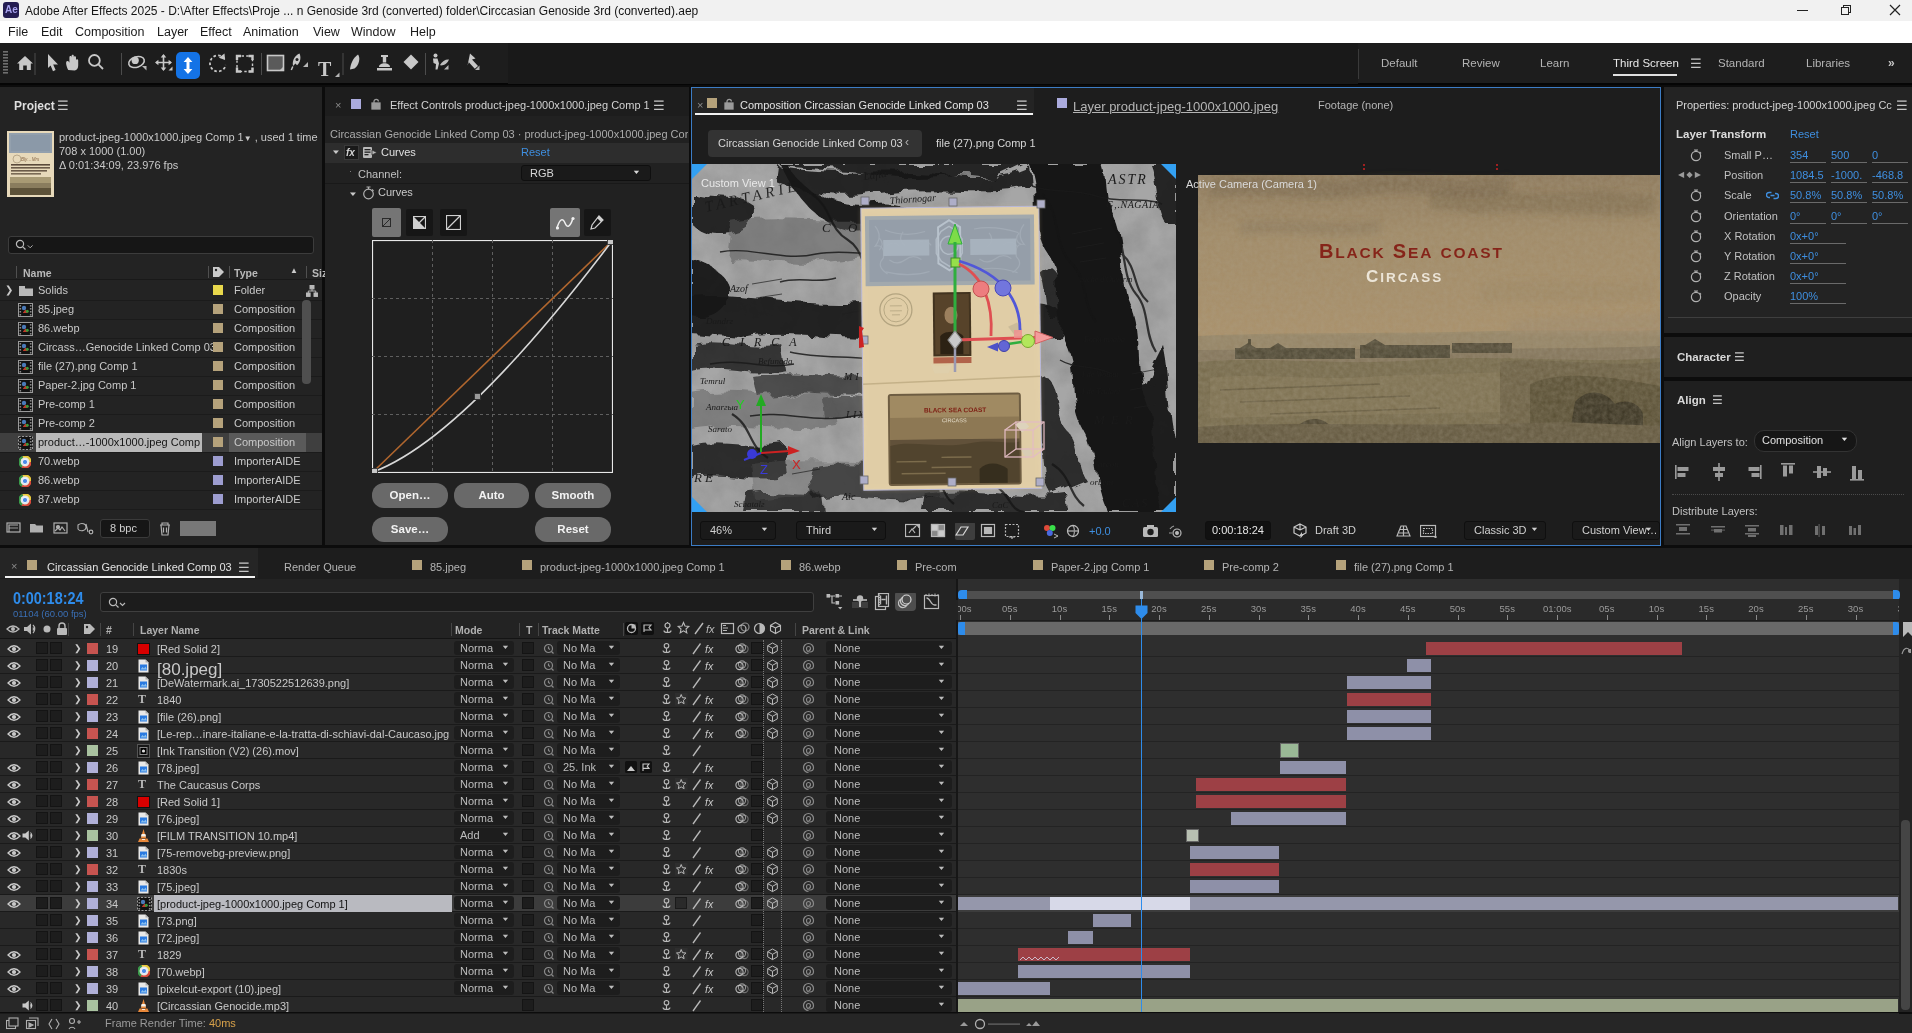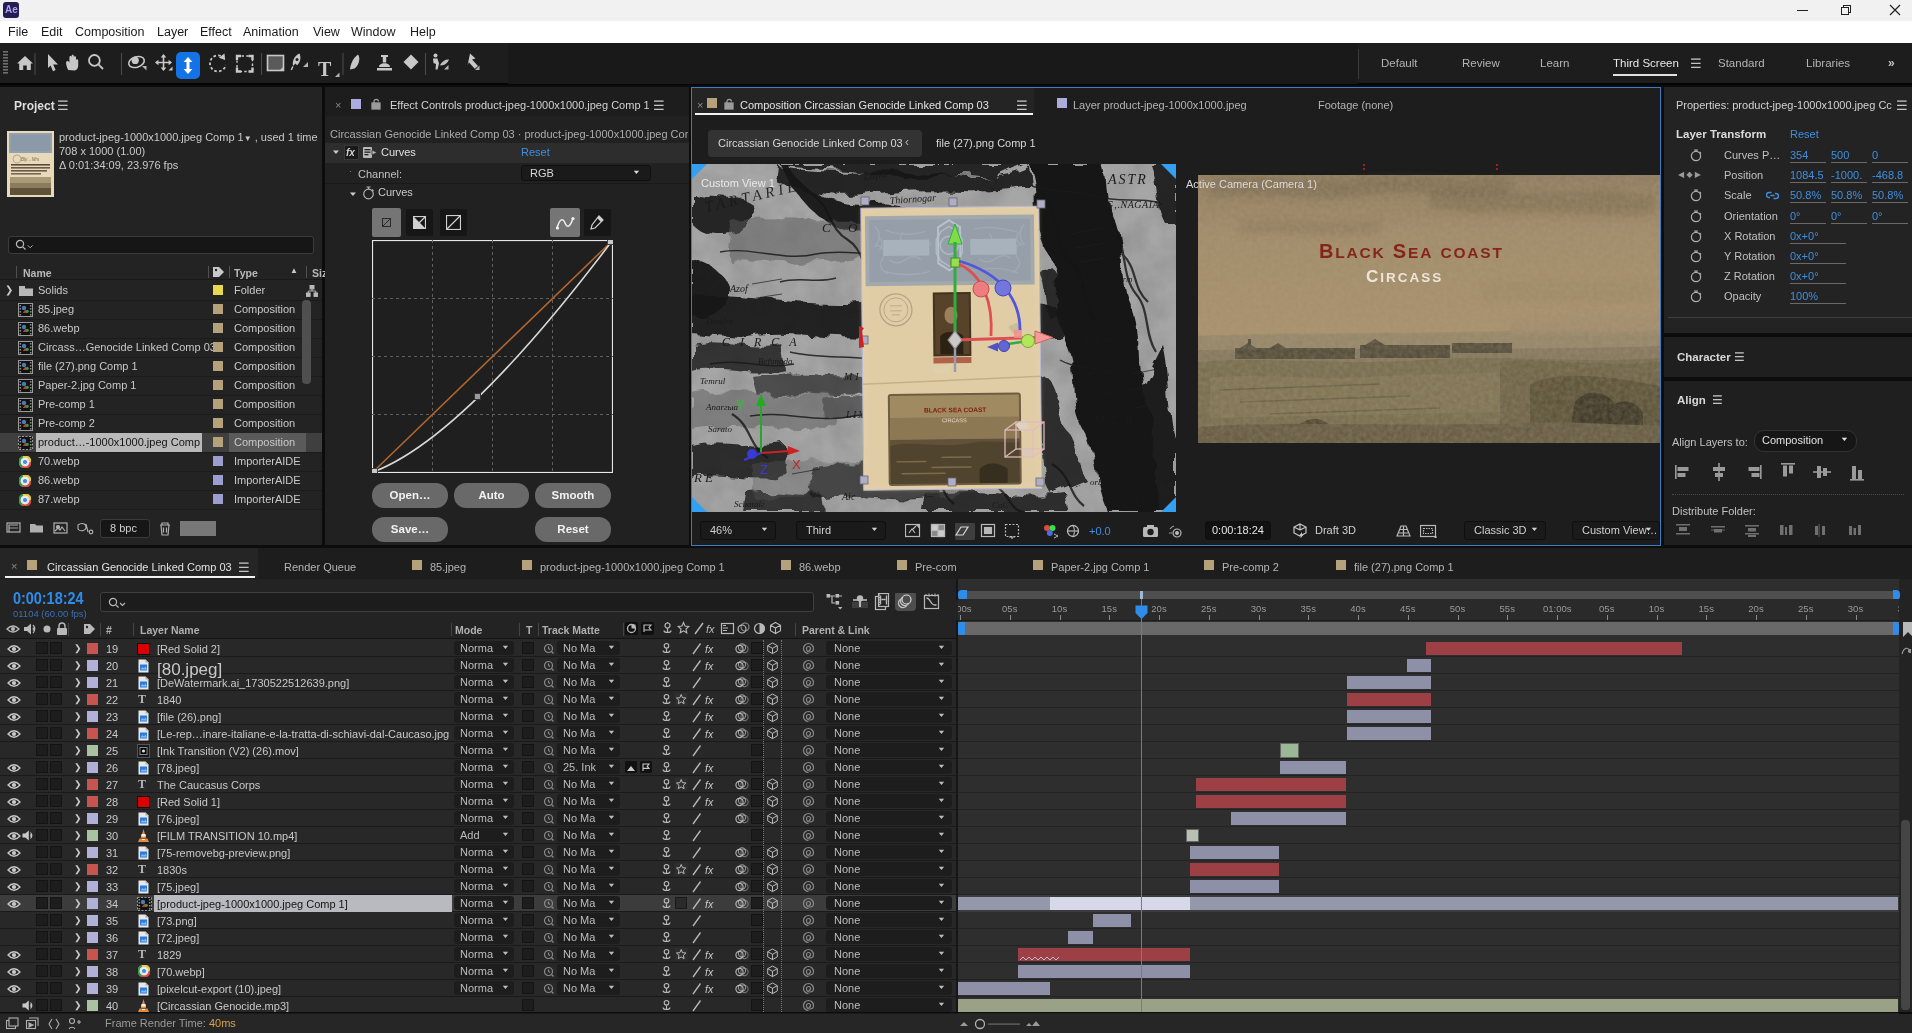--- a/index.html
+++ b/index.html
@@ -14,20 +14,21 @@
 .lavsq{position:absolute;width:10px;height:10px;background:#ababdd;}
 .ddrow{position:absolute;background:#1d1d1d;border-radius:3px;color:#bdbdbd;font-size:11px;}
 .sep{position:absolute;background:#151515;}
 .underl{position:absolute;height:2px;background:#f2f2f2;}
 </style></head><body>
 <div id="app">
 
 <div class="abs" style="left:0;top:0;width:1912px;height:21px;background:#f1f1f1;"></div>
 <div class="abs" style="left:3px;top:2px;width:16px;height:16px;background:#241d52;border-radius:3px;"></div>
 <div class="tx" style="left:5px;top:4px;font-size:10px;font-weight:bold;color:#a9a4f0;">Ae</div>
+<div class="tx" style="left:25px;top:4px;font-size:12px;color:#151515;">Adobe After Effects 2025 - D:\After Effects\Proje ... n Genoside 3rd (converted) folder\Circcasian Genoside 3rd (converted).aep</div>
 <div class="abs" style="left:1797px;top:10px;width:11px;height:1px;background:#222;"></div>
 <div class="abs" style="left:1843px;top:5px;width:8px;height:8px;border:1px solid #222;"></div>
 <div class="abs" style="left:1841px;top:7px;width:8px;height:8px;border:1px solid #222;background:#f1f1f1;"></div>
 <svg class="abs" style="left:1889px;top:4px;" width="12" height="12">
       <path d="M1,1 L11,11 M11,1 L1,11" stroke="#222" stroke-width="1.2"></path>
     </svg>
 <div class="abs" style="left:0;top:21px;width:1912px;height:22px;background:#ffffff;"></div>
 <div class="tx" style="left:8px;top:25px;font-size:12.5px;color:#1a1a1a;">File</div>
 <div class="tx" style="left:41px;top:25px;font-size:12.5px;color:#1a1a1a;">Edit</div>
 <div class="tx" style="left:75px;top:25px;font-size:12.5px;color:#1a1a1a;">Composition</div>
@@ -481,21 +482,21 @@
 <div class="tx" style="left:697px;top:99px;font-size:11px;color:#8a8a8a;">×</div>
 <div class="tansq" style="left:707px;top:98px;"></div>
 <svg class="abs" style="left:724px;top:98px;" width="10" height="12" stroke="#9a9a9a" fill="none" stroke-width="1.3">
       <rect x="1" y="5" width="8" height="6" fill="#9a9a9a"></rect>
       <path d="M3,5 l0,-1.5 a2.2,2.2 0 0 1 4.4,0"></path>
     </svg>
 <div class="tx" style="left:740px;top:99px;font-size:11px;color:#e2e2e2;">Composition Circassian Genocide Linked Comp 03</div>
 <div class="tx" style="left:1016px;top:98px;font-size:13px;color:#c4c4c4;">☰</div>
 <div class="underl" style="left:695px;top:113px;width:338px;"></div>
 <div class="lavsq" style="left:1057px;top:98px;"></div>
-<div class="tx" style="left:1073px;top:99px;font-size:11px;color:#b4b4b4;">Layer product-jpeg-1000x1000.jpeg</div>
+<div class="tx" style="left:1073px;top:99px;font-size:13px;color:#b4b4b4;text-decoration:underline;">Layer product-jpeg-1000x1000.jpeg</div>
 <div class="tx" style="left:1318px;top:99px;font-size:11px;color:#b4b4b4;">Footage (none)</div>
 <div class="abs" style="left:708px;top:130px;width:214px;height:27px;background:#333333;border-radius:4px;"></div>
 <div class="tx" style="left:718px;top:137px;font-size:11px;color:#d6d6d6;">Circassian Genocide Linked Comp 03</div>
 <div class="tx" style="left:905px;top:135px;font-size:12px;color:#b0b0b0;">‹</div>
 <div class="tx" style="left:936px;top:137px;font-size:11px;color:#d6d6d6;">file (27).png Comp 1</div>
 <svg class="abs" style="left:692px;top:164px;" width="484" height="348" font-family="Liberation Serif,serif">
 <defs>
 <filter id="rgh" x="-10%" y="-10%" width="120%" height="120%">
  <feTurbulence type="fractalNoise" baseFrequency="0.032" numOctaves="5" seed="7" result="n"></feTurbulence>
  <feColorMatrix in="n" type="matrix" values="0 0 0 0 0.42 0 0 0 0 0.42 0 0 0 0 0.42 1.0 0.55 0 0 0" result="nn"></feColorMatrix>
@@ -824,21 +825,21 @@
 <div class="tx" style="left:1644px;top:524px;font-size:9px;color:#d0d0d0;"><span class="chv">▼</span></div>
 <div class="pnl" style="left:1664px;top:87px;width:248px;height:246px;"></div>
 <div class="tx" style="left:1676px;top:99px;font-size:11px;color:#d2d2d2;">Properties: product-jpeg-1000x1000.jpeg Cc</div>
 <div class="tx" style="left:1896px;top:98px;font-size:13px;color:#c4c4c4;">☰</div>
 <div class="tx" style="left:1676px;top:128px;font-size:11.5px;font-weight:bold;color:#dcdcdc;">Layer Transform</div>
 <div class="tx" style="left:1790px;top:128px;font-size:11px;color:#3f8fe0;">Reset</div>
 <svg class="abs" style="left:1690px;top:149.0px;" width="12" height="13" stroke="#b0b0b0" fill="none" stroke-width="1.2">
       <circle cx="6" cy="7" r="4.6"></circle>
       <path d="M4,1 l4,0 M6,1 l0,2 M9.5,3 l1.5,1.5"></path>
     </svg>
-<div class="tx" style="left:1724px;top:149.0px;font-size:11px;color:#c0c0c0;">Curves P…</div>
+<div class="tx" style="left:1724px;top:149.0px;font-size:11px;color:#c0c0c0;">Small P…</div>
 <div class="tx" style="left:1790px;top:149.0px;font-size:11px;color:#3f8fe0;max-width:38px;overflow:hidden;">354</div>
 <div class="abs" style="left:1790px;top:162.0px;width:36px;height:1px;background:#6a6a6a;"></div>
 <div class="tx" style="left:1831px;top:149.0px;font-size:11px;color:#3f8fe0;max-width:38px;overflow:hidden;">500</div>
 <div class="abs" style="left:1831px;top:162.0px;width:36px;height:1px;background:#6a6a6a;"></div>
 <div class="tx" style="left:1872px;top:149.0px;font-size:11px;color:#3f8fe0;max-width:38px;overflow:hidden;">0</div>
 <div class="abs" style="left:1872px;top:162.0px;width:36px;height:1px;background:#6a6a6a;"></div>
 <div class="tx" style="left:1678px;top:170.2px;font-size:8px;color:#9a9a9a;">◀ ◆ ▶</div>
 <div class="tx" style="left:1724px;top:169.2px;font-size:11px;color:#c0c0c0;">Position</div>
 <div class="tx" style="left:1790px;top:169.2px;font-size:11px;color:#3f8fe0;max-width:38px;overflow:hidden;">1084.​5</div>
 <div class="abs" style="left:1790px;top:182.2px;width:36px;height:1px;background:#6a6a6a;"></div>
@@ -934,21 +935,21 @@
       <rect x="0" y="8.2" width="18" height="1.6"></rect>
       <rect x="4" y="3" width="4" height="12"></rect>
       <rect x="10" y="5" width="4" height="8"></rect>
     </svg>
 <svg class="abs" style="left:1847.5px;top:463px;" width="18" height="18" fill="#9a9a9a">
       <rect x="2" y="16" width="14" height="1.6"></rect>
       <rect x="4" y="3" width="4" height="13"></rect>
       <rect x="10" y="7" width="4" height="9"></rect>
     </svg>
 <div class="abs" style="left:1672px;top:494px;width:232px;height:1px;border-top:1px dotted #4a4a4a;"></div>
-<div class="tx" style="left:1672px;top:505px;font-size:11px;color:#c0c0c0;">Distribute Folder:</div>
+<div class="tx" style="left:1672px;top:505px;font-size:11px;color:#c0c0c0;">Distribute Layers:</div>
 <svg class="abs" style="left:1675.0px;top:523px;" width="18" height="18" fill="#707070">
       <rect x="1" y="1" width="14" height="1.5"></rect>
       <rect x="4" y="4" width="8" height="4"></rect>
       <rect x="1" y="10" width="14" height="1.5"></rect>
     </svg>
 <svg class="abs" style="left:1709.5px;top:523px;" width="18" height="18" fill="#707070">
       <rect x="1" y="3" width="14" height="1.5"></rect>
       <rect x="4" y="6" width="8" height="3.5"></rect>
       <rect x="1" y="6.5" width="14" height="1.2" opacity="0.7"></rect>
     </svg>

